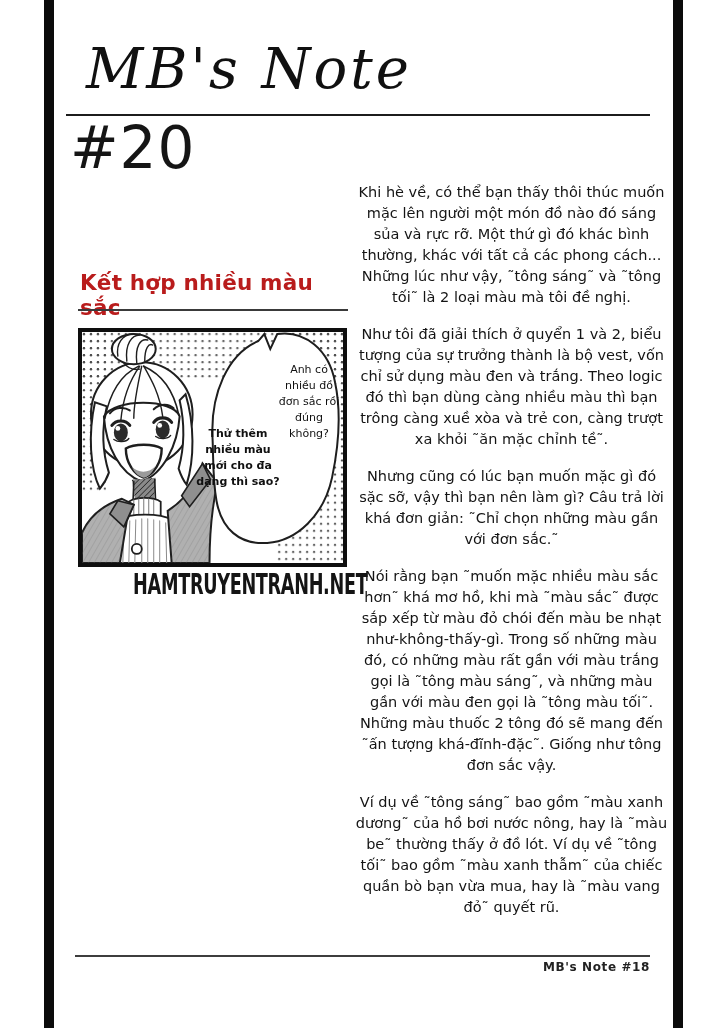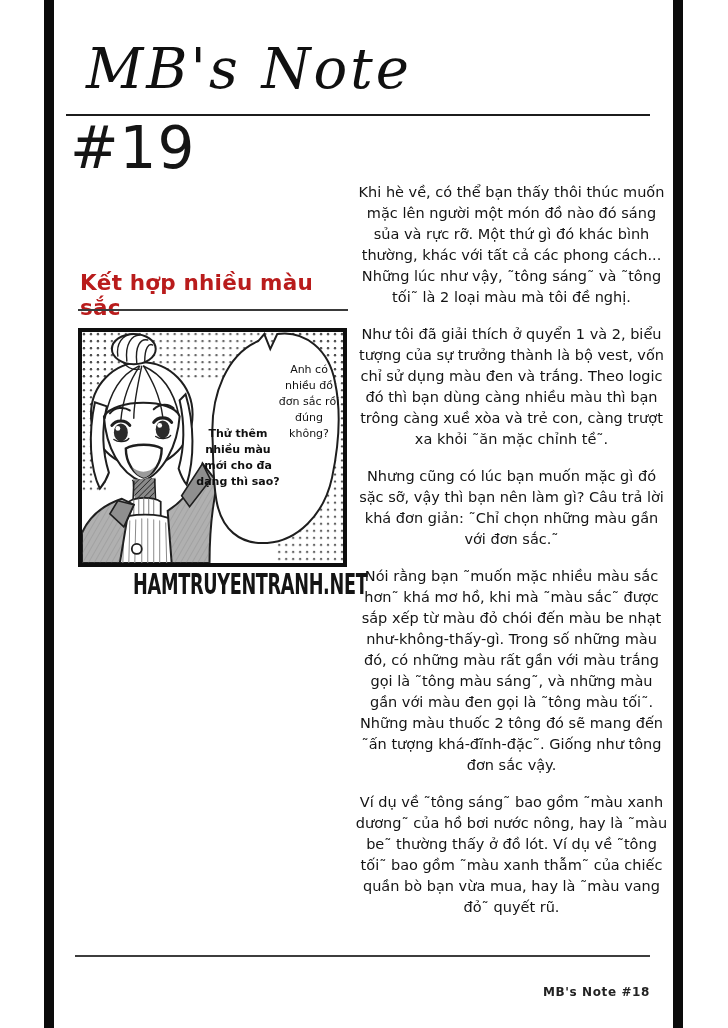--- a/index.html
+++ b/index.html
@@ -25,33 +25,33 @@
   .speech.right{left:192px;top:30px;width:70px;}
   .speech.left{left:112px;top:94px;width:88px;font-weight:bold;}
   .watermark{position:absolute;left:78px;top:569px;width:269px;text-align:center;}
   .watermark span{display:inline-block;font-size:26px;font-weight:800;letter-spacing:-0.5px;
         transform:scaleX(0.68) scaleY(1.08);transform-origin:center;white-space:nowrap;color:#141414;}
   .article{position:absolute;left:355px;top:166px;width:313px;font-size:14.5px;
         line-height:21px;color:#141414;}
   .article p{margin:16px 0 10px 0;text-align:center;}
   .footer-rule{position:absolute;left:75px;top:955px;width:575px;height:2px;background:#3d3d3d;}
   .footer-label{position:absolute;left:450px;top:960px;width:200px;text-align:right;
-        font-size:12px;font-weight:700;letter-spacing:0.6px;color:#222;margin-top:25px;}
+        font-size:12px;font-weight:700;letter-spacing:0.6px;color:#222;}
 </style>
 </head>
 <body>
 
 <div id="page">
 
   <div class="vbar left"></div>
   <div class="vbar right"></div>
 
   <div class="title-script">MB's Note</div>
   <div class="title-rule"></div>
-  <div class="issue">#19</div>
+  <div class="issue">#20</div>
 
   <div class="section-heading">Kết hợp nhiều màu sắc</div>
   <div class="section-rule"></div>
 
   <div class="panel">
     <svg viewBox="0 0 262 230" preserveAspectRatio="none">
       <defs>
         <pattern id="dots" width="7" height="7" patternUnits="userSpaceOnUse">
           <circle cx="2" cy="2" r="1.1" fill="#4a4a4a"></circle>
         </pattern>

